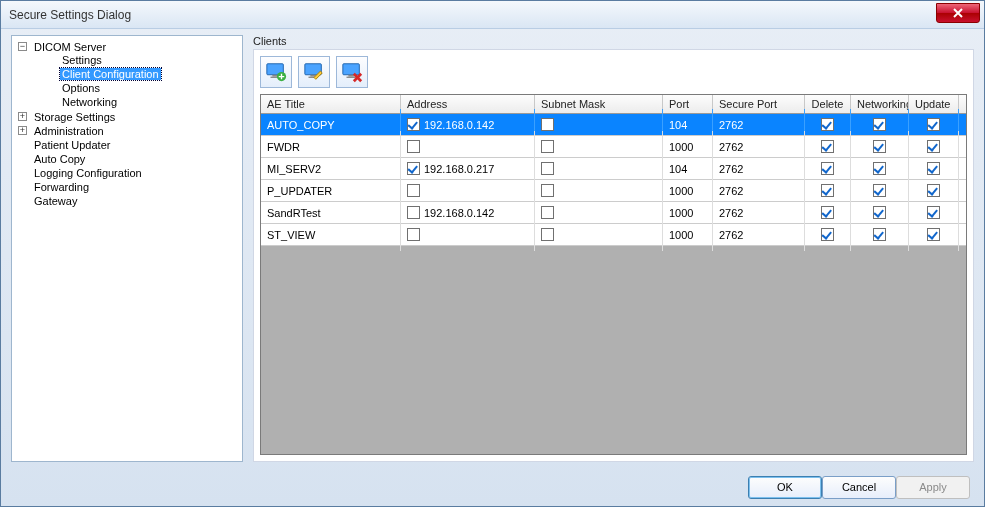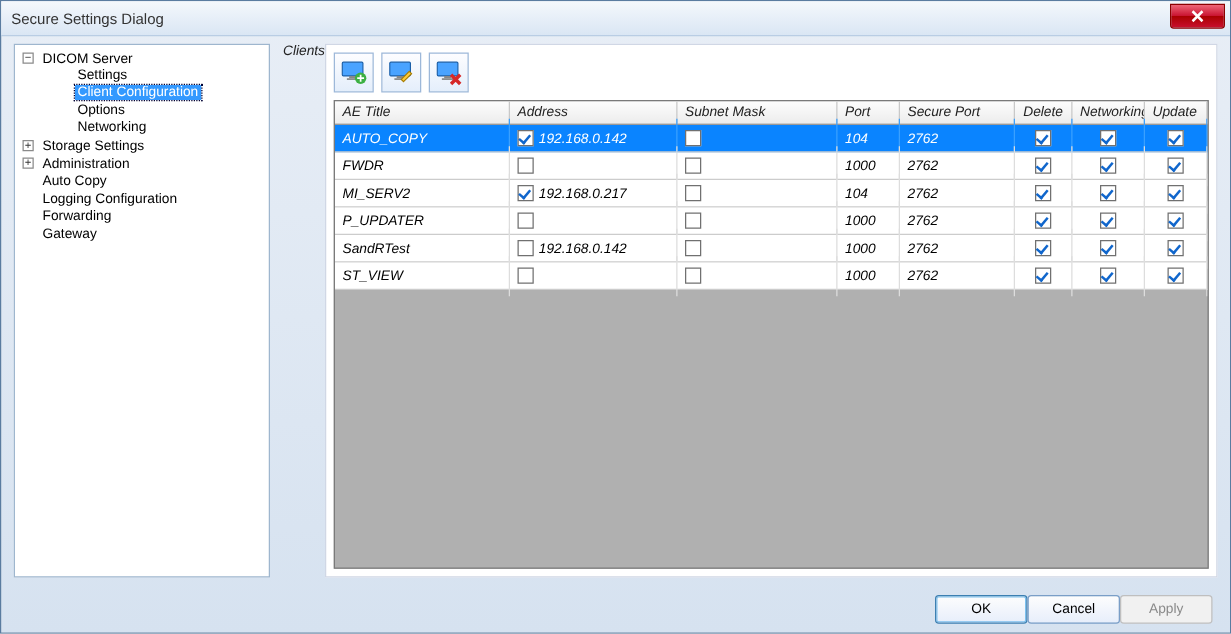--- a/index.html
+++ b/index.html
@@ -87,22 +87,21 @@
   .tree li.selected > .label {
     background: #3399ff;
     color: #fff;
     outline: 1px dotted #003;
     padding: 0 2px;
   }
   .tree li .label { padding: 0 2px; }
   .right-panel {
     flex: 1;
     display: flex;
-    flex-direction: row;
-    font-style: italic;
+    flex-direction: column;
   }
   .section-label {
     font-size: 11px;
     color: #222;
     margin-bottom: 2px;
   }
   .group-box {
     flex: 1;
     background: #fff;
     border: 1px solid #d0d7e5;
@@ -227,20 +226,21 @@
       <div class="tree">
         <ul id="tree-root">
             <li><span class="exp">−</span><span class="label">DICOM Server</span><ul>
                 <li><span class="label">Settings</span></li>
                 <li class="selected"><span class="label">Client Configuration</span></li>
                 <li><span class="label">Options</span></li>
                 <li><span class="label">Networking</span></li>
               </ul></li>
             <li><span class="exp">+</span><span class="label">Storage Settings</span></li>
             <li><span class="exp">+</span><span class="label">Administration</span></li>
+            <li><span class="label">Patient Updater</span></li>
             <li><span class="label">Auto Copy</span></li>
             <li><span class="label">Logging Configuration</span></li>
             <li><span class="label">Forwarding</span></li>
             <li><span class="label">Gateway</span></li>
           </ul>
       </div>
     </div>
 
     <div class="right-panel">
       <div class="section-label">Clients</div>

